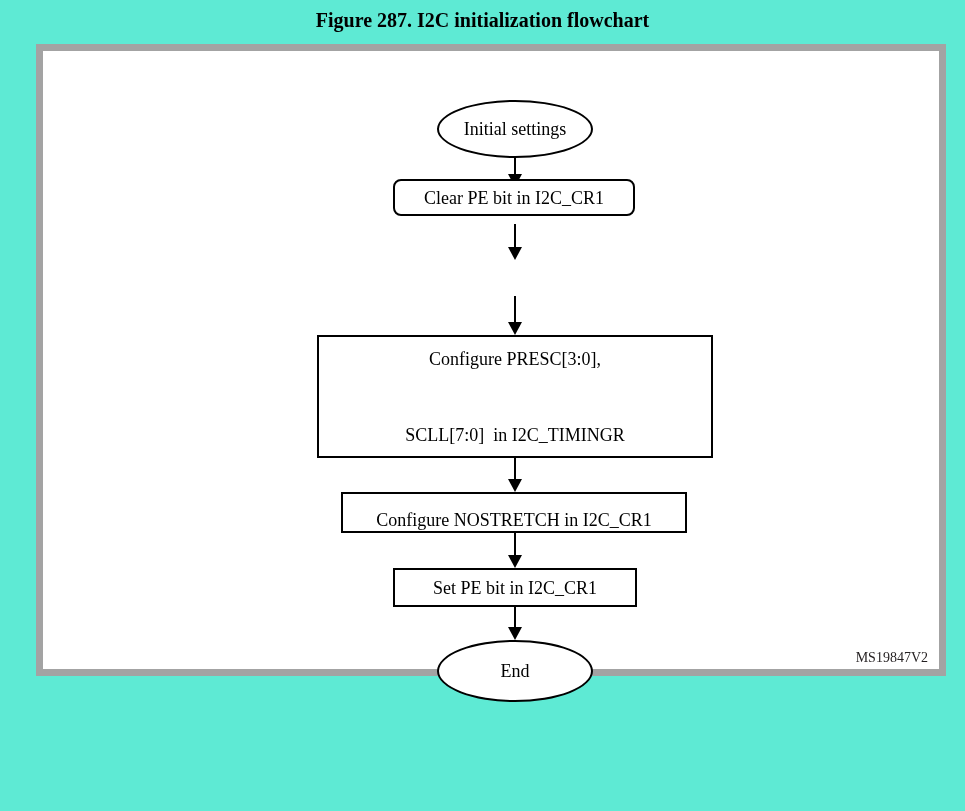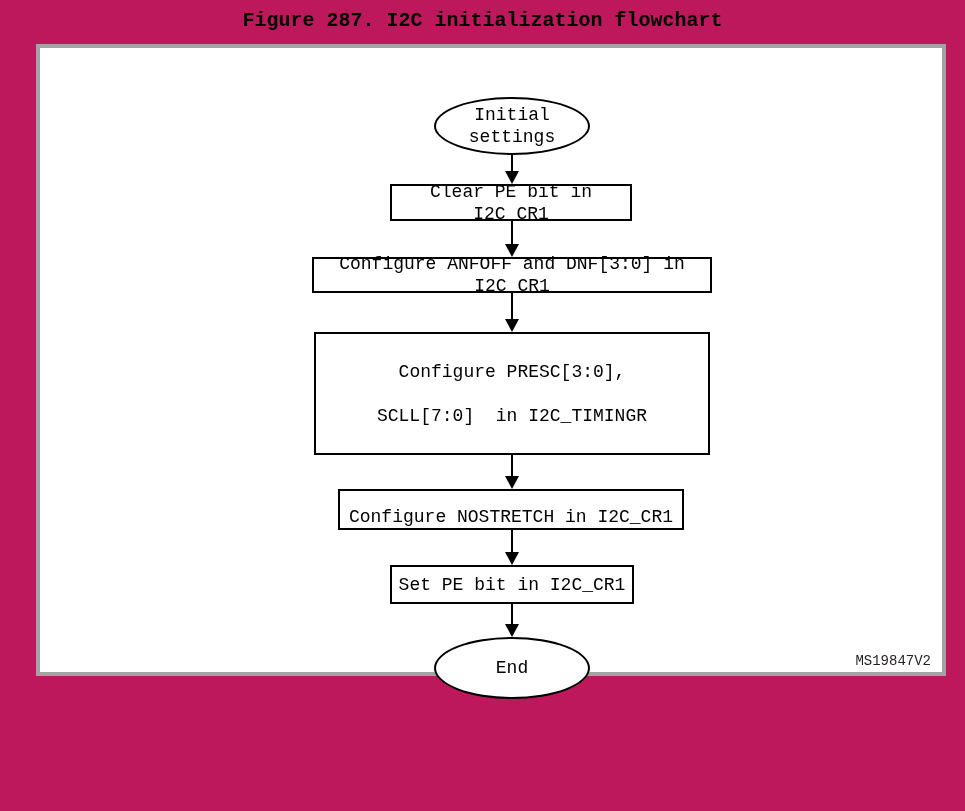--- a/index.html
+++ b/index.html
@@ -1,50 +1,50 @@
 <!DOCTYPE html>
 <html><head>
 <meta charset="utf-8">
 <style>
   html,body{margin:0;padding:0;background:#ffffff;}
   .page{
-    position:relative;width:965px;height:811px;background:#be185d;
-    font-family:Liberation Mono, monospace;color:#000000;overflow:hidden;
+    position:relative;width:965px;height:811px;background:#5eead4;
+    font-family:Liberation Serif, serif;color:#000000;overflow:hidden;
   }
   .figure-title{
     position:absolute;left:0;top:9px;width:965px;text-align:center;
     font-size:20px;font-weight:bold;letter-spacing:0px;
   }
   .figure-frame{
     position:absolute;left:36px;top:44px;width:910px;height:632px;
-    border:4px solid #a3a3a3;box-sizing:border-box;background:#ffffff;
+    border:7px solid #a3a3a3;box-sizing:border-box;background:#ffffff;
   }
   .node{
     position:absolute;box-sizing:border-box;border:2px solid #000000;
     display:flex;align-items:center;justify-content:center;text-align:center;
     font-size:18px;line-height:22px;background:#ffffff;
   }
   .terminator{border-radius:50%;border-width:2.5px;}
-  .multiline{flex-direction:column;}
+  .multiline{flex-direction:column;gap:16px;}
   .multiline .line{min-height:22px;line-height:22px;white-space:pre-wrap;}
   .arrow{
     position:absolute;width:14px;display:flex;flex-direction:column;align-items:center;
   }
   .arrow-line{width:2px;flex:1;background:#000000;}
   .arrow-head{
     width:0;height:0;
     border-left:7px solid transparent;border-right:7px solid transparent;
     border-top:13px solid #000000;
   }
   .watermark{
     position:absolute;right:11px;bottom:3px;font-size:14px;color:#231f20;
   }
   
   .n-start{left:394px;top:49px;width:156px;height:58px;}
-  .n-clear-pe{left:350px;top:136px;width:242px;height:37px;}
+  .n-clear-pe{left:350px;top:128px;width:242px;height:37px;border-radius:8px;}
   .n-filters{left:272px;top:209px;width:400px;height:36px;}
   .n-timing{left:274px;top:284px;width:396px;height:123px;}
   .n-nostretch{left:298px;top:441px;width:346px;height:41px;align-items:flex-end;}
   .n-set-pe{left:350px;top:517px;width:244px;height:39px;}
   .n-end{left:394px;top:589px;width:156px;height:62px;}
   .a1{left:465px;top:107px;height:29px;}
   .a2{left:465px;top:173px;height:36px;}
   .a3{left:465px;top:245px;height:39px;}
   .a4{left:465px;top:407px;height:34px;}
   .a5{left:465px;top:482px;height:35px;}
@@ -70,23 +70,20 @@
 
     <div class="node n-clear-pe">
       <span>Clear PE bit in I2C_CR1</span>
     </div>
 
     <div class="arrow a2">
       <div class="arrow-line"></div>
       <div class="arrow-head"></div>
     </div>
 
-    <div class="node n-filters">
-      <span>Configure ANFOFF and DNF[3:0] in I2C_CR1</span>
-    </div>
 
     <div class="arrow a3">
       <div class="arrow-line"></div>
       <div class="arrow-head"></div>
     </div>
 
     <div class="node multiline n-timing">
       <div class="line">Configure PRESC[3:0],</div>
       <div class="line"></div>
       <div class="line">SCLL[7:0]  in I2C_TIMINGR</div>

